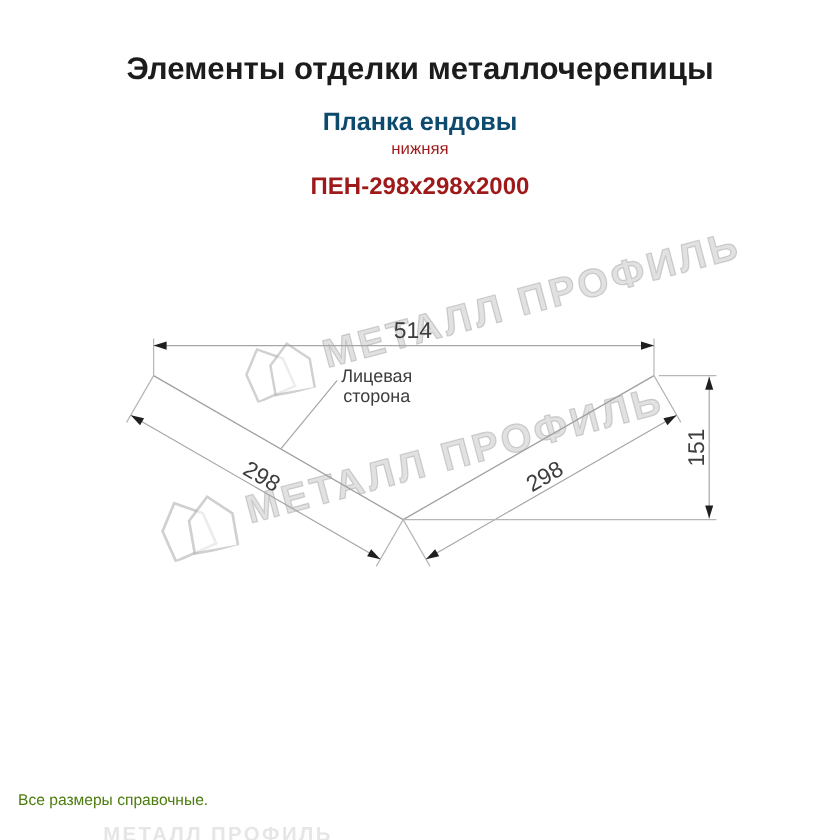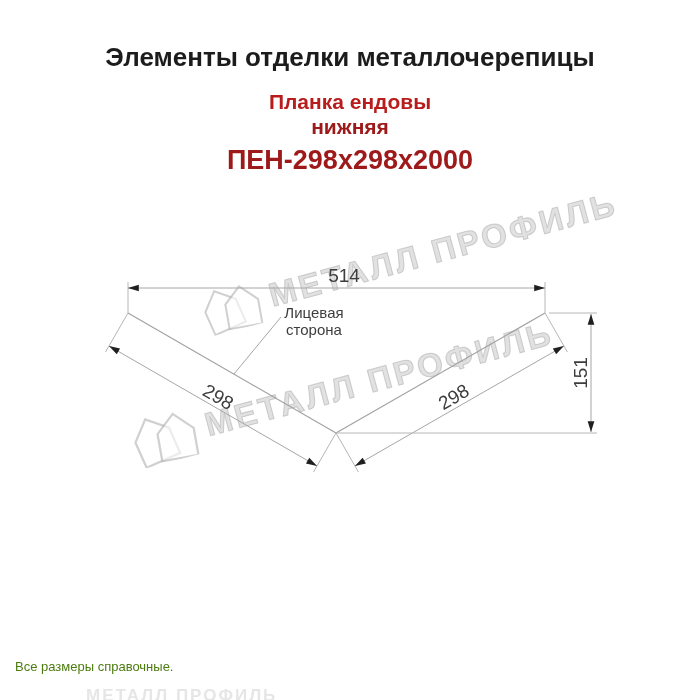--- a/index.html
+++ b/index.html
@@ -4,23 +4,23 @@
 <style>
   html,body { margin:0; padding:0; }
   body { font-family:"Liberation Sans", sans-serif; background:#fff; }
   .page {
     position:relative; width:700px; height:700px; background:#ffffff;
     overflow:hidden; margin:18px auto;
   }
   
   .hdr { position:absolute; left:0; right:0; text-align:center; white-space:nowrap; }
   .title  { top:24px;  font-size:26px; font-weight:bold; color:#1c1c1c; }
-  .sub1   { top:72px;  font-size:21px; font-weight:bold; color:#b91c1c; }
-  .sub2   { top:97px;  font-size:21px; font-weight:bold; color:#9e1a1a; }
-  .pcode  { top:127px; font-size:27px; font-weight:bold; color:#9e1a1a; }
+  .sub1   { top:72px;  font-size:21px; font-weight:bold; color:#0c4a6e; }
+  .sub2   { top:97px;  font-size:14px; font-weight:normal; color:#9e1a1a; }
+  .pcode  { top:127px; font-size:20px; font-weight:bold; color:#9e1a1a; }
   
   .wm {
     position:absolute; display:flex; align-items:center; gap:9px;
     transform-origin:left center; transform:rotate(-15deg);
     color:rgba(184,184,184,0.42); font-weight:bold; font-size:33px;
     letter-spacing:3px; white-space:nowrap; z-index:1;
     -webkit-text-stroke:1px rgba(158,158,158,0.45);
     text-shadow:1px 1px 0 rgba(255,255,255,0.65);
   }
   .wm1 { left:203px; top:272px; }

